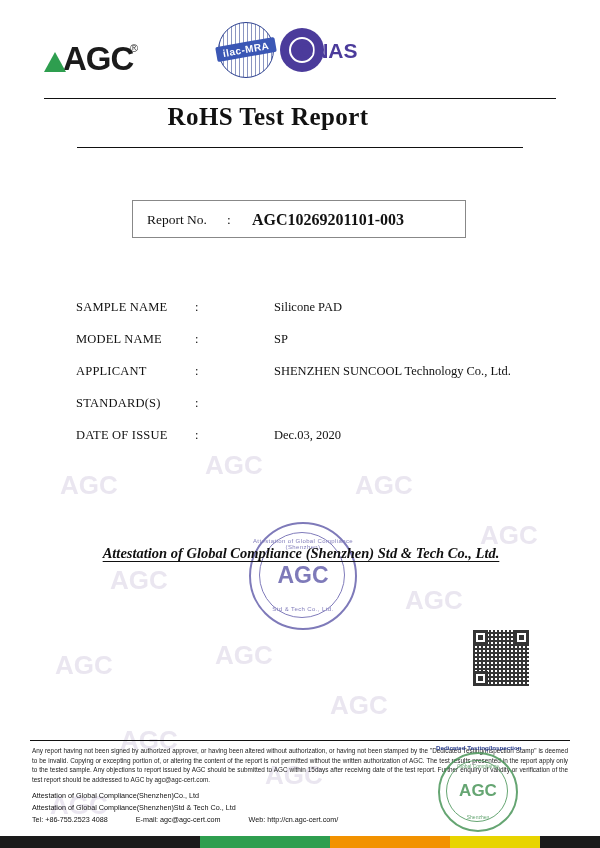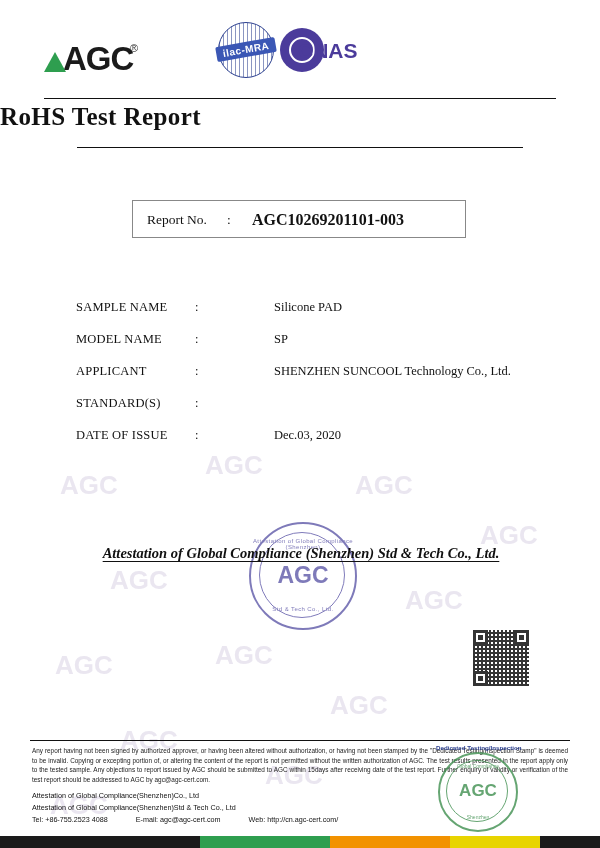--- a/index.html
+++ b/index.html
@@ -149,20 +149,21 @@
     top: 84px;
     width: 512px;
     border-top: 1px solid #111;
   }
   
   .title {
     position: absolute;
     left: 0;
     top: 103px;
     width: 536px;
+    text-align: center;
     font-family: "Liberation Serif", serif;
     font-weight: bold;
     font-size: 25px;
     letter-spacing: 0.4px;
   }
   .hr-under-title {
     position: absolute;
     left: 77px;
     top: 147px;
     width: 446px;

